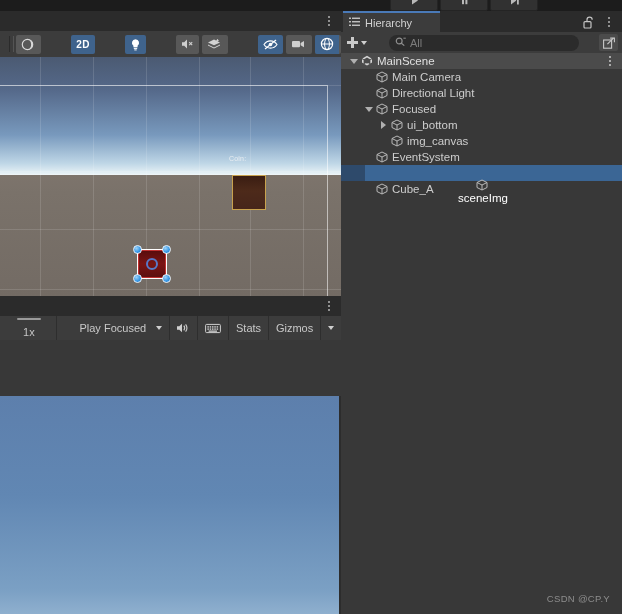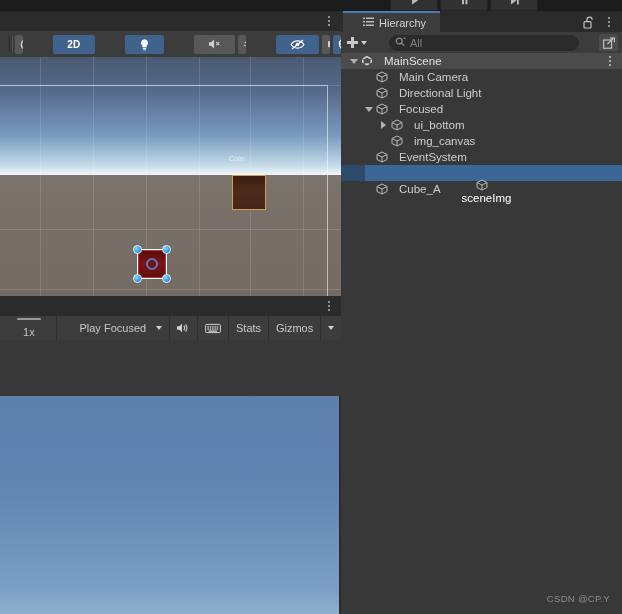--- a/index.html
+++ b/index.html
@@ -104,21 +104,21 @@
     background: #545454;
     margin-left: -3px;
   }
   .tb-btn {
     height: 19px;
     background: #585858;
     border-radius: 2px;
     display: flex;
     align-items: center;
     justify-content: center;
-    padding: 0 14px;
+    padding: 0 5px;
     box-sizing: border-box;
     color: #d2d2d2;
     margin-left: 27px;
   }
   .tb-btn.on { background: #3f638c; color: #ffffff; }
   .tb-btn.w2d { font-size: 10px; font-weight: bold; letter-spacing: .3px; }
   .tb-grp {
     display: flex;
     align-items: center;
     height: 19px;
@@ -313,21 +313,21 @@
   .hier-tab {
     position: absolute;
     left: 2px; top: 0;
     width: 97px; height: 21px;
     background: #3c3c3c;
     border-top: 2px solid #4a7ab8;
     box-sizing: border-box;
     display: flex;
     align-items: center;
     gap: 5px;
-    padding-left: 20px;
+    padding-left: 6px;
     color: #d2d2d2;
     font-size: 11px;
   }
   .lock-icon {
     position: absolute;
     right: 28px; top: 5px;
   }
   .hier-kebab {
     position: absolute;
     right: 8px; top: 4px;
@@ -419,21 +419,21 @@
     border-right: 4px solid transparent;
     border-top: 5px solid #b0b0b0;
   }
   .tri-right {
     width: 0; height: 0;
     border-top: 4px solid transparent;
     border-bottom: 4px solid transparent;
     border-left: 5px solid #b0b0b0;
   }
   .row-ico { flex: 0 0 14px; display:flex; align-items:center; justify-content:center; }
-  .row-label { margin-left: 10px; white-space: nowrap; }
+  .row-label { margin-left: 3px; white-space: nowrap; }
   .row-kebab {
     position: absolute;
     right: 7px; top: 2px;
     width: 10px; height: 12px;
     display: flex; flex-direction: column;
     align-items: center; justify-content: center; gap: 2px;
   }
   .row-kebab i { width:2px;height:2px;background:#cacaca;border-radius:50%; }
 
   .watermark {

